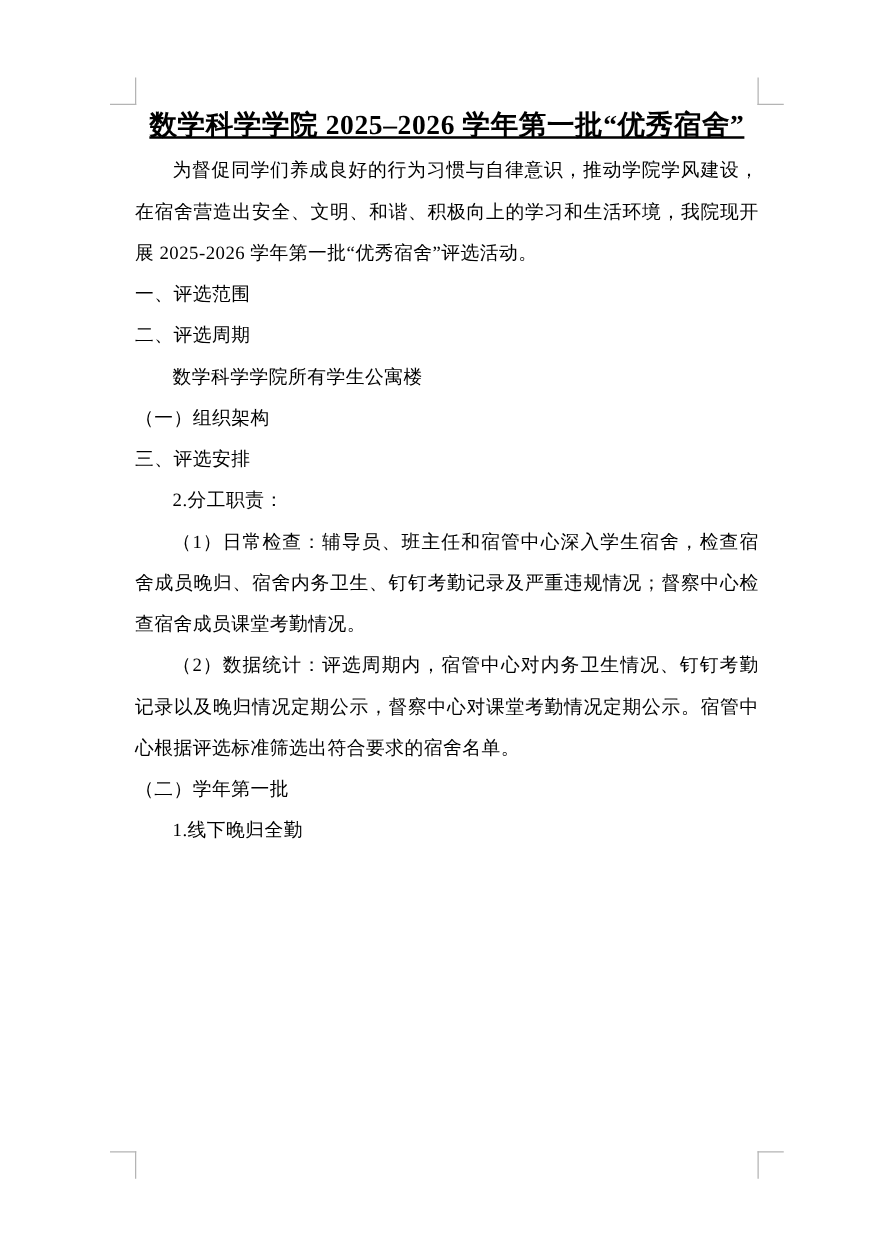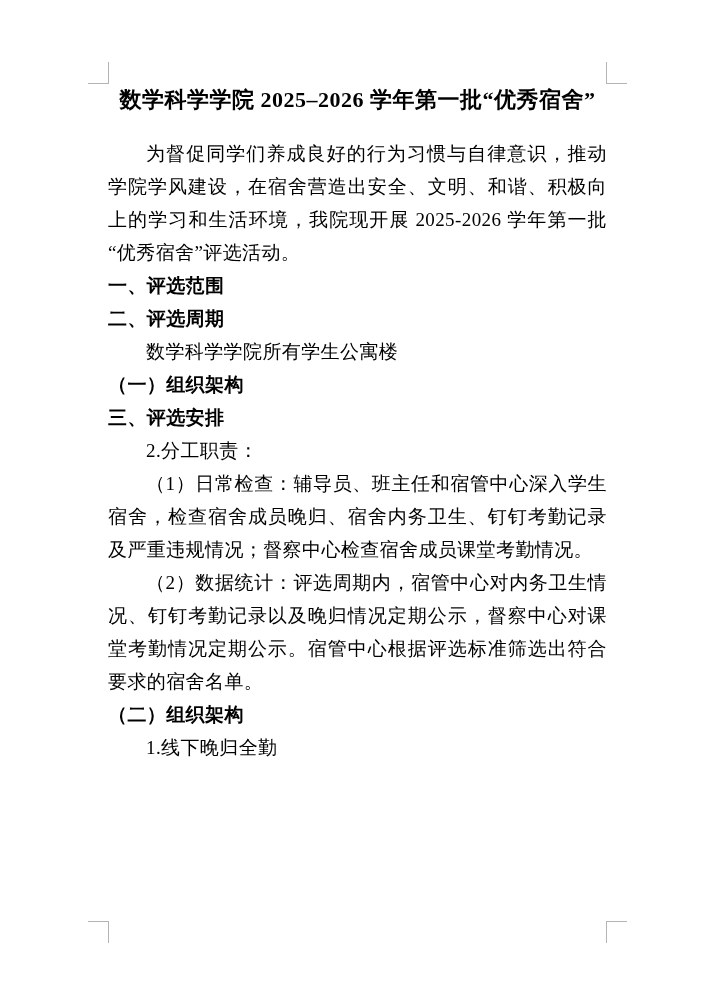--- a/index.html
+++ b/index.html
@@ -32,38 +32,39 @@
   .crop.br { left: 606px; top: 921px; border-left-width: 1px;  border-top-width: 1px; }
 
   .content {
     position: absolute;
     left: 108px;
     top: 83px;
     width: 499px;
     color: #000000;
   }
   .doc-title {
-    margin: 0 0 20px 0;
+    margin: 0 0 4px 0;
     font-size: 22px;
     font-weight: bold;
     line-height: 34px;
     text-align: center;
     letter-spacing: 0.5px;
+    text-decoration: underline;
   }
   .title-line { display: block; }
 
   .para {
     margin: 0;
-    font-size: 19px;
+    font-size: 15px;
     line-height: 33px;
     text-align: justify;
     letter-spacing: 0.4px;
   }
   .para.body    { text-indent: 2em; font-weight: normal; }
-  .para.heading { text-indent: 0;   font-weight: bold; }
+  .para.heading { text-indent: 0;   font-weight: normal; }
 </style>
 </head>
 <body>
 
 <div class="page">
 
   <div class="crop tl"></div>
   <div class="crop tr"></div>
   <div class="crop bl"></div>
   <div class="crop br"></div>
@@ -76,18 +77,18 @@
     <div>
         <p class="para body">为督促同学们养成良好的行为习惯与自律意识，推动学院学风建设，在宿舍营造出安全、文明、和谐、积极向上的学习和生活环境，我院现开展 2025-2026 学年第一批“优秀宿舍”评选活动。</p>
         <p class="para heading">一、评选范围</p>
         <p class="para heading">二、评选周期</p>
         <p class="para body">数学科学学院所有学生公寓楼</p>
         <p class="para heading">（一）组织架构</p>
         <p class="para heading">三、评选安排</p>
         <p class="para body">2.分工职责：</p>
         <p class="para body">（1）日常检查：辅导员、班主任和宿管中心深入学生宿舍，检查宿舍成员晚归、宿舍内务卫生、钉钉考勤记录及严重违规情况；督察中心检查宿舍成员课堂考勤情况。</p>
         <p class="para body">（2）数据统计：评选周期内，宿管中心对内务卫生情况、钉钉考勤记录以及晚归情况定期公示，督察中心对课堂考勤情况定期公示。宿管中心根据评选标准筛选出符合要求的宿舍名单。</p>
-        <p class="para heading">（二）组织架构</p>
+        <p class="para heading">（二）学年第一批</p>
         <p class="para body">1.线下晚归全勤</p>
       </div>
   </div>
 
 </div>
 
 </body></html>

